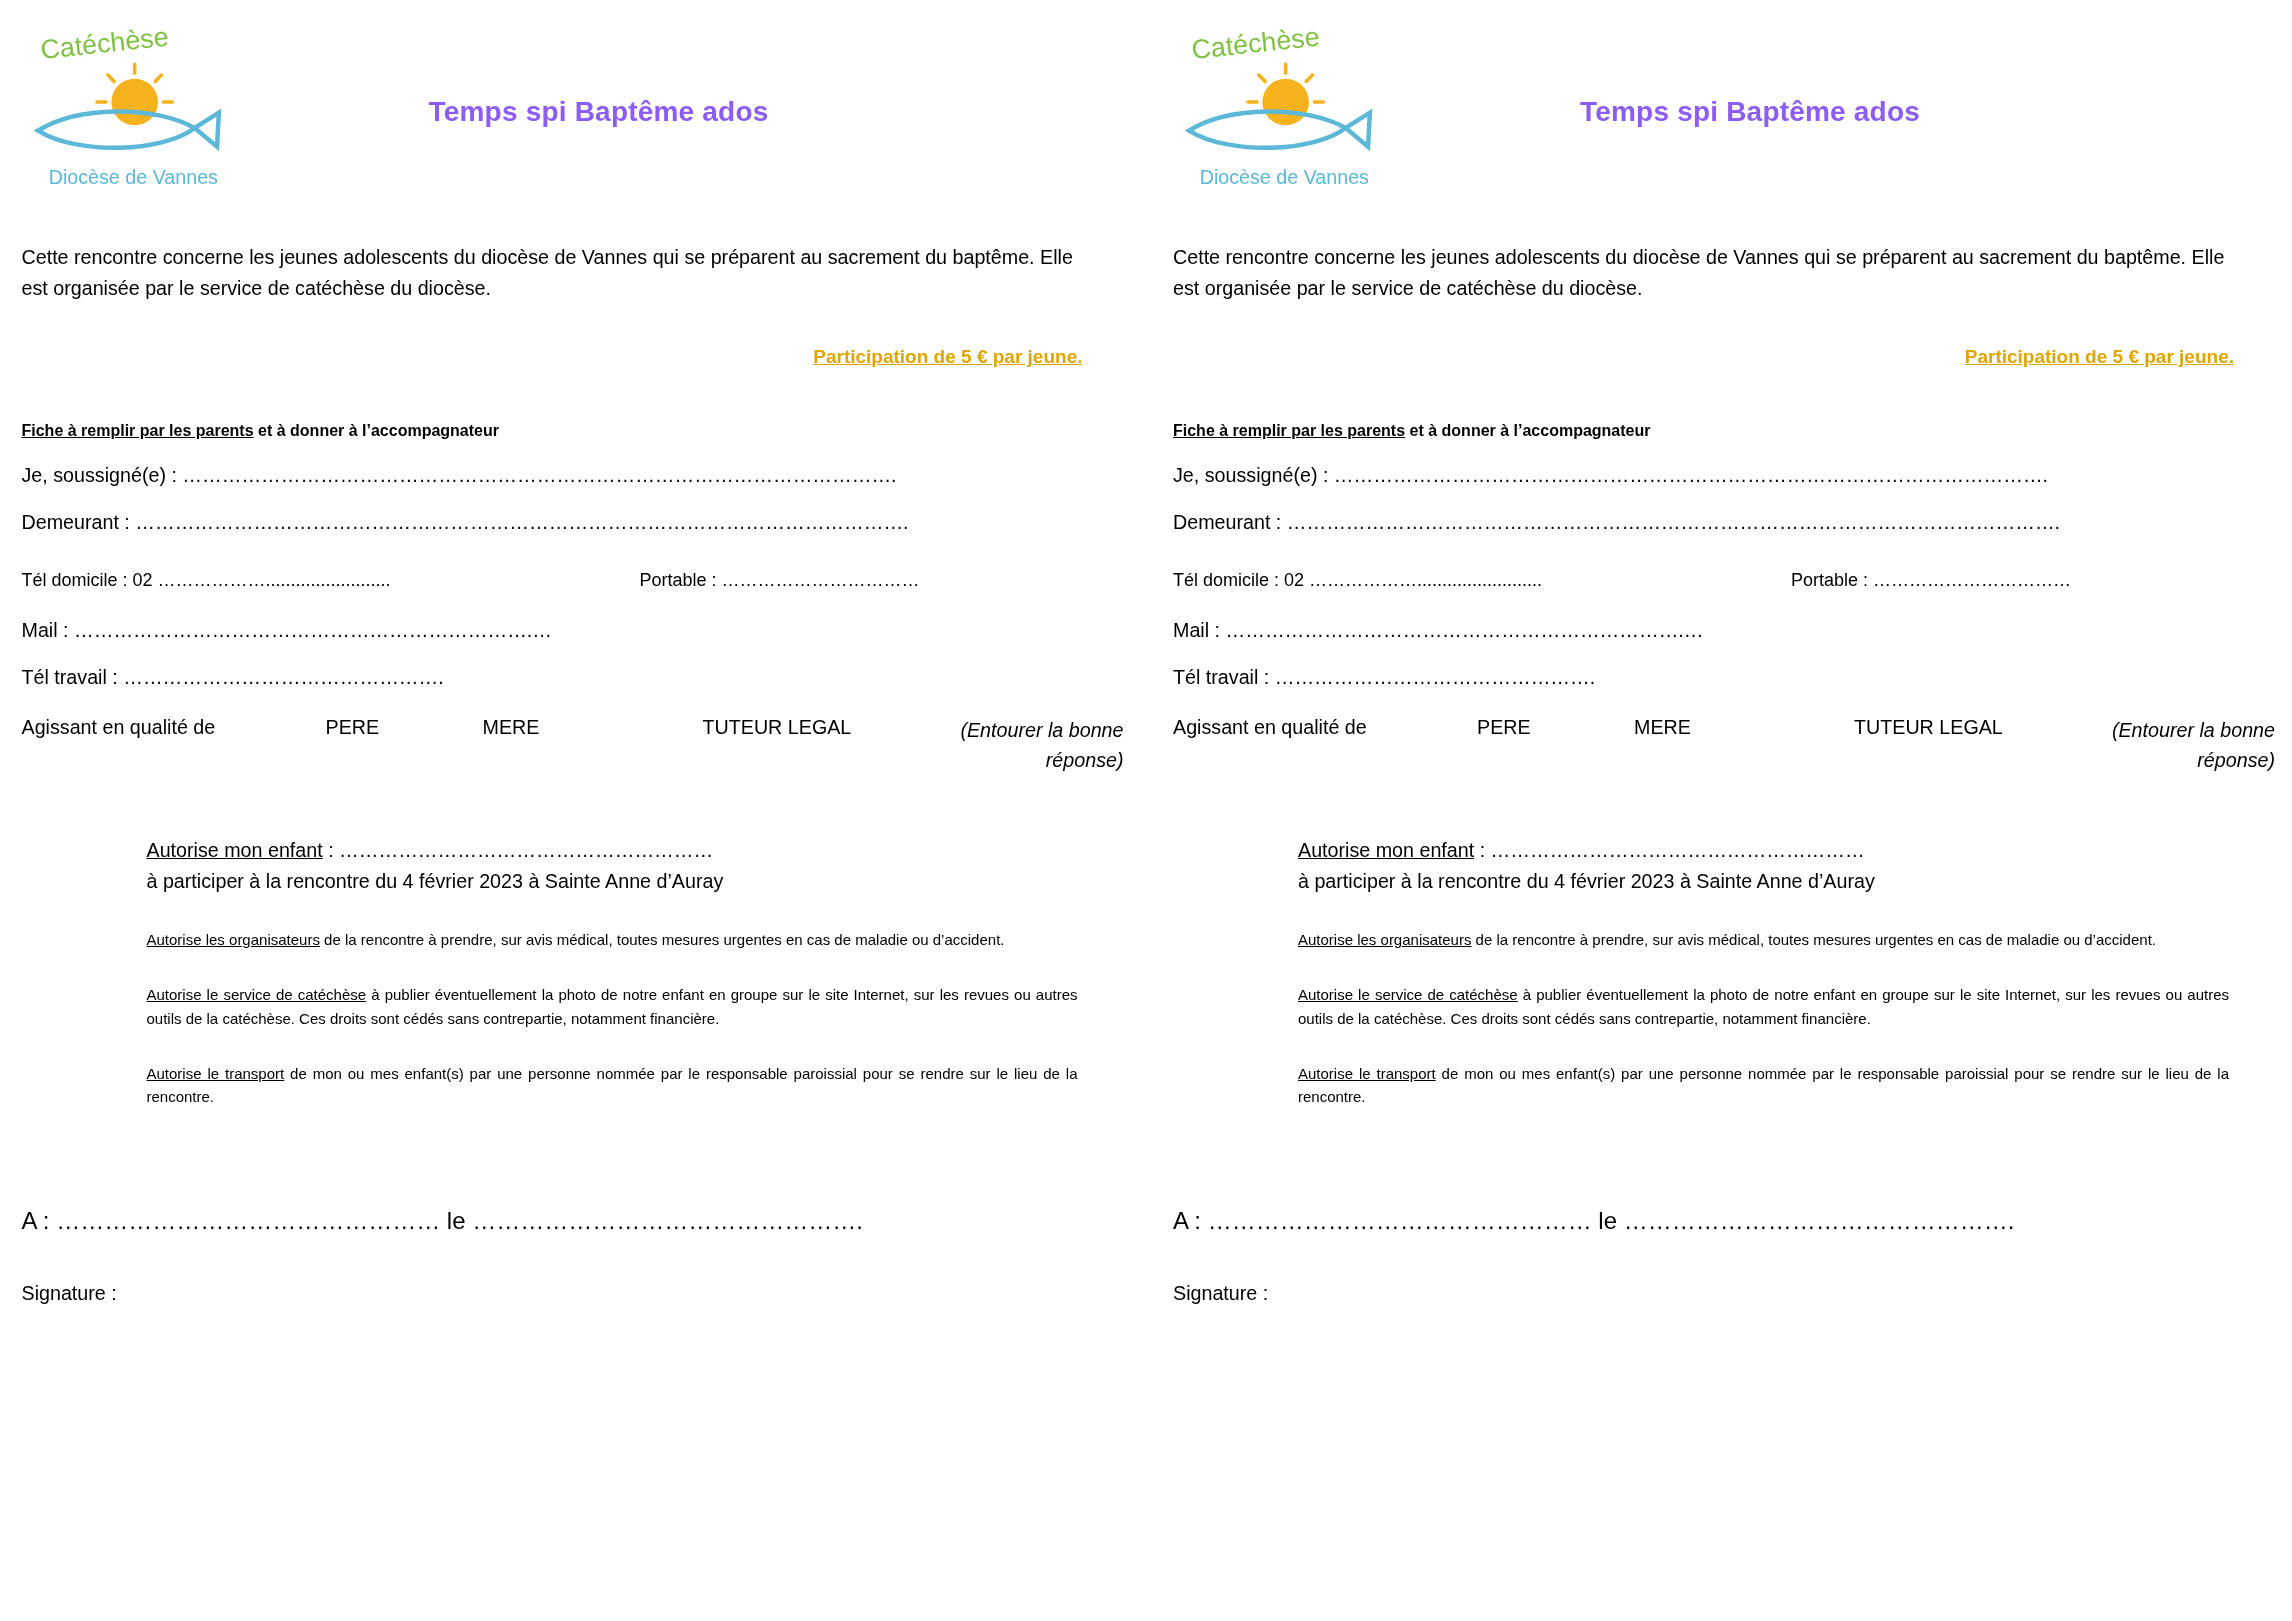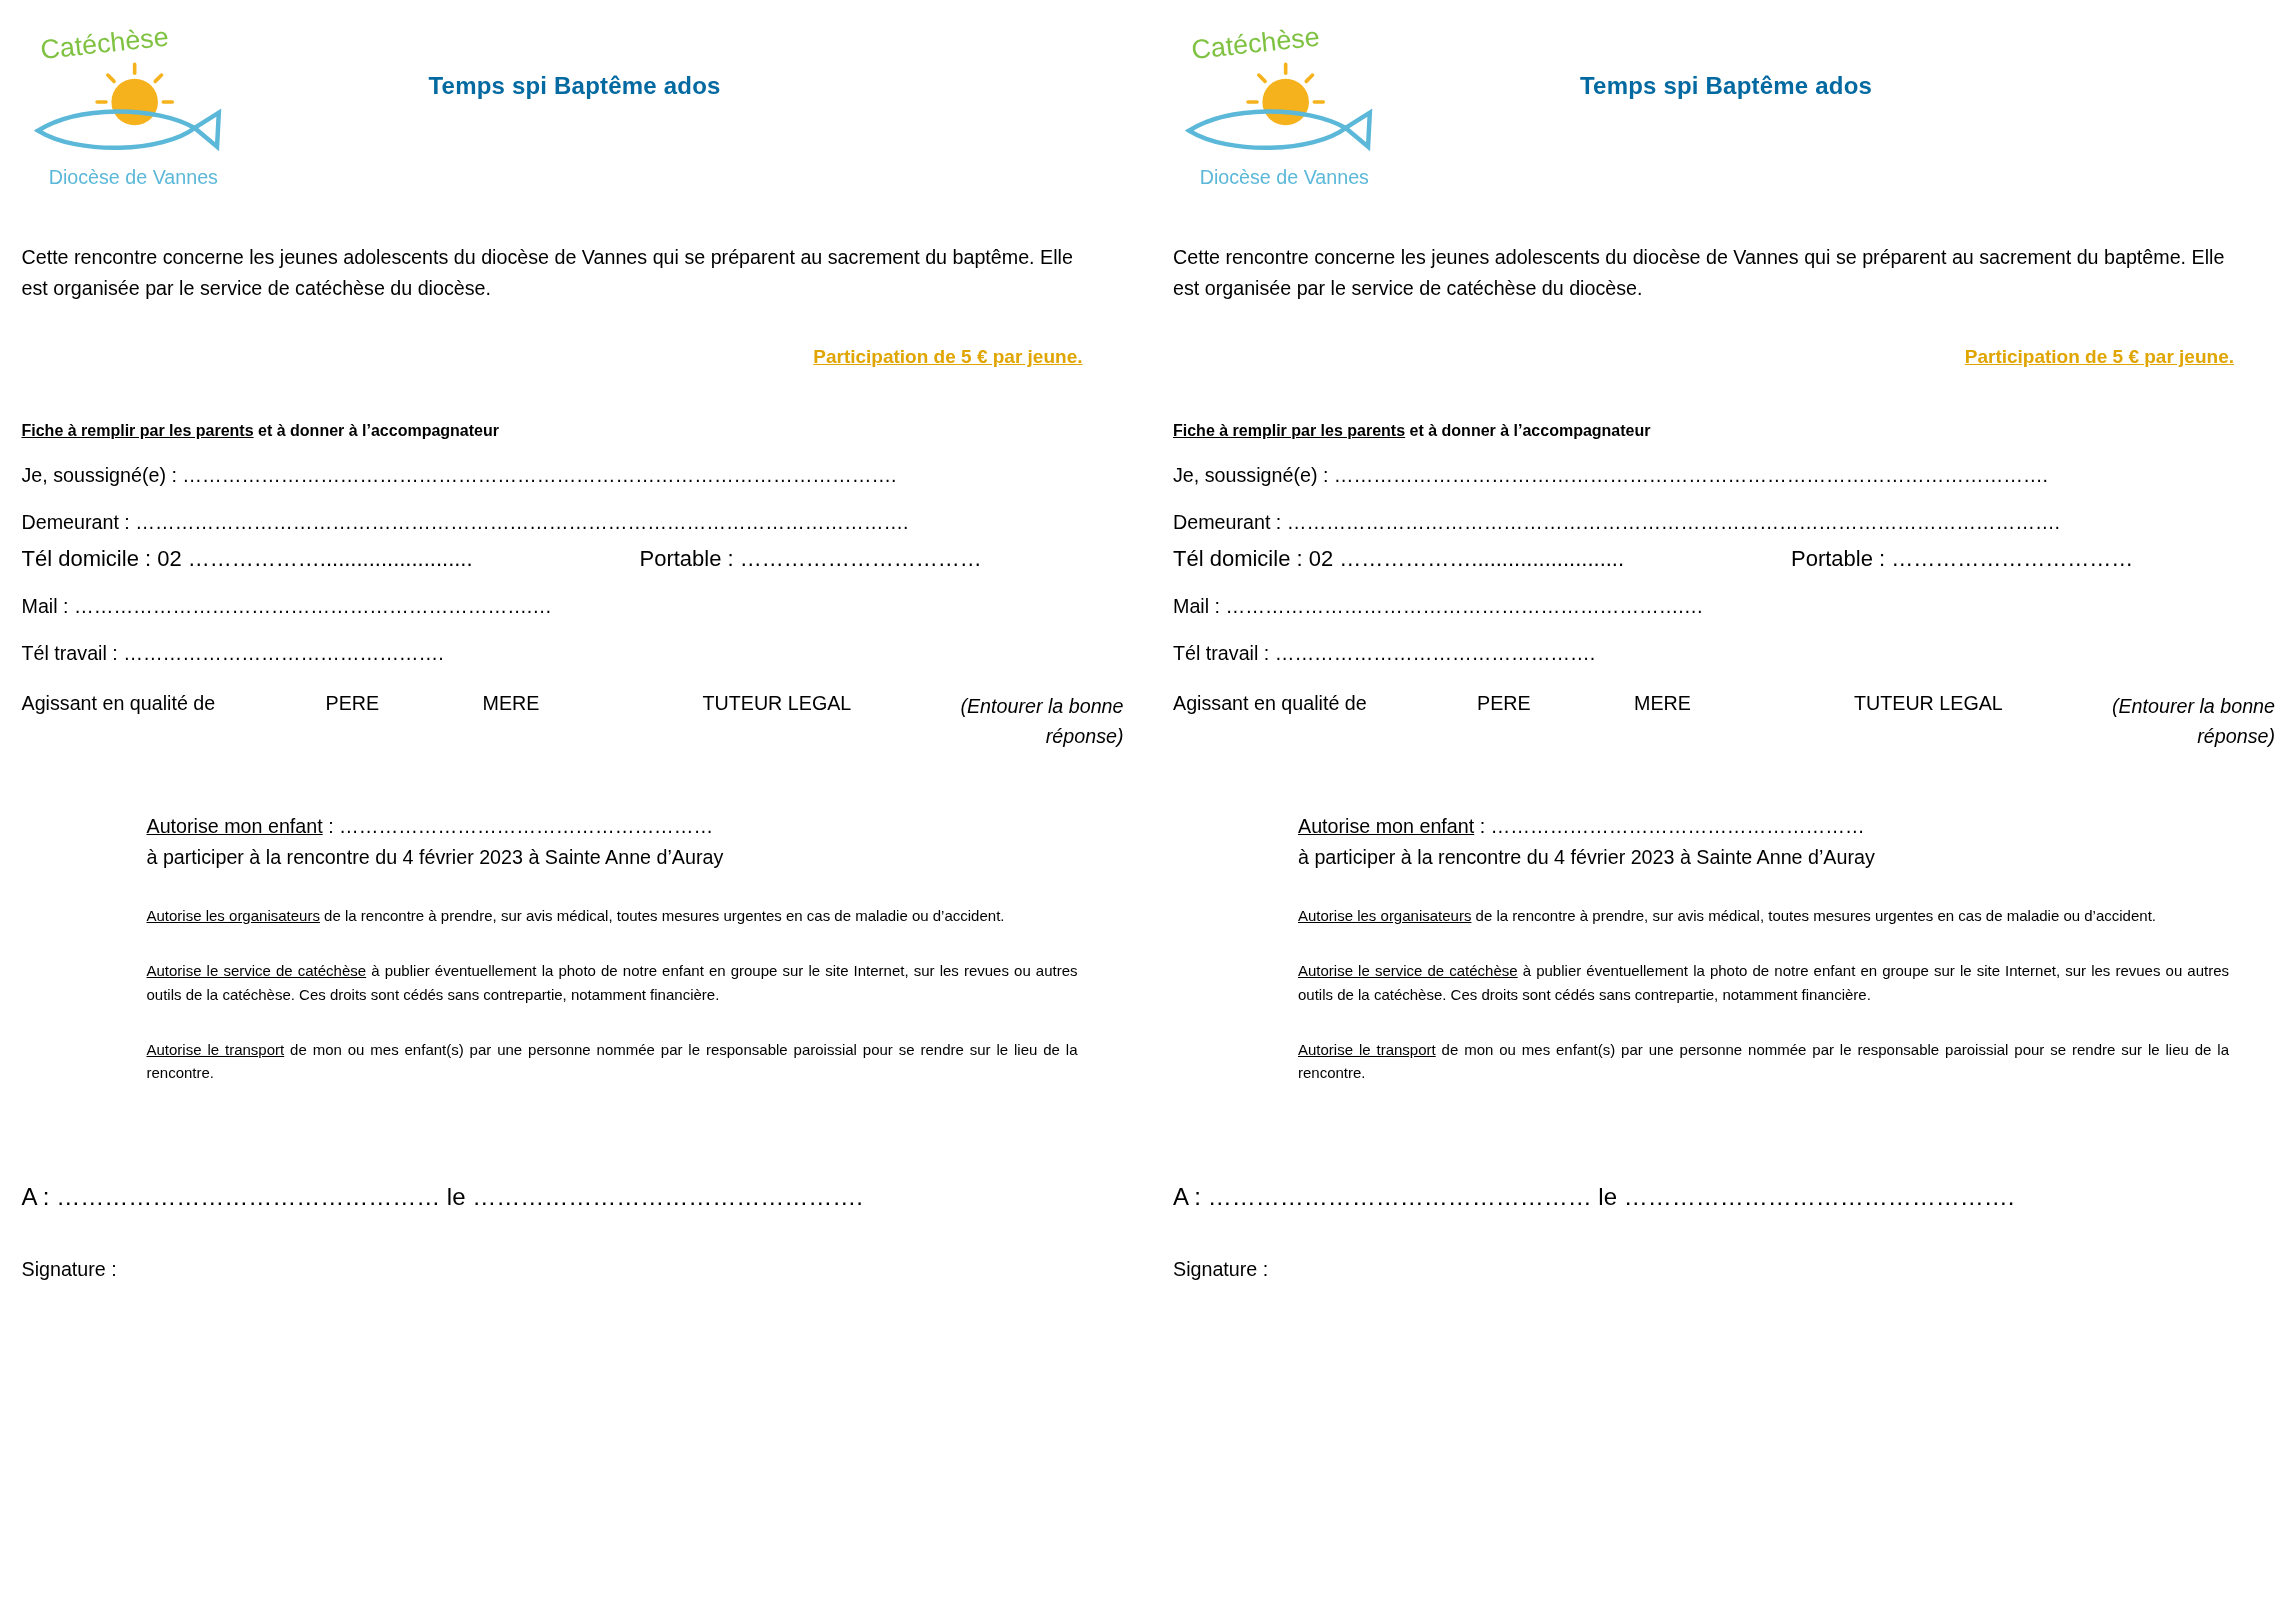--- a/index.html
+++ b/index.html
@@ -39,24 +39,24 @@
     position: absolute;
     left: 7.2px;
     top: 16px;
     width: 197px;
     height: 197px;
   }
   .logo svg { display: block; }
   .doc-title {
     position: absolute;
     left: 407px;
-    top: 72px;
-    font-size: 24px;
+    top: 96px;
+    font-size: 28px;
     font-weight: bold;
-    color: #0369a1;
+    color: #8b5cf6;
     letter-spacing: 0.2px;
     white-space: nowrap;
   }
 
   
   .intro {
     font-size: 19.7px;
     line-height: 1.55;
     width: 1057px;
     margin-top: 0;
@@ -77,22 +77,22 @@
   .fiche .u { text-decoration: underline; }
   .fiche .n { font-weight: bold; }
 
   .field {
     margin-top: 24px;
     font-size: 19.7px;
     white-space: nowrap;
   }
 
   .field-row {
-    margin-top: 12px;
-    font-size: 22px;
+    margin-top: 36px;
+    font-size: 18px;
     position: relative;
     height: 25px;
   }
   .field-row .c2 {
     position: absolute;
     left: 618px;
     top: 0;
   }
 
   .qualite {

